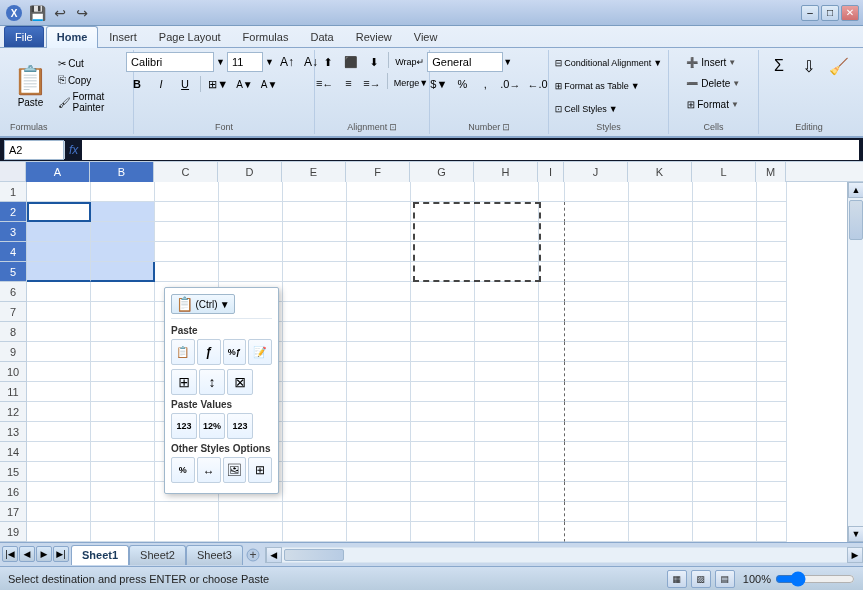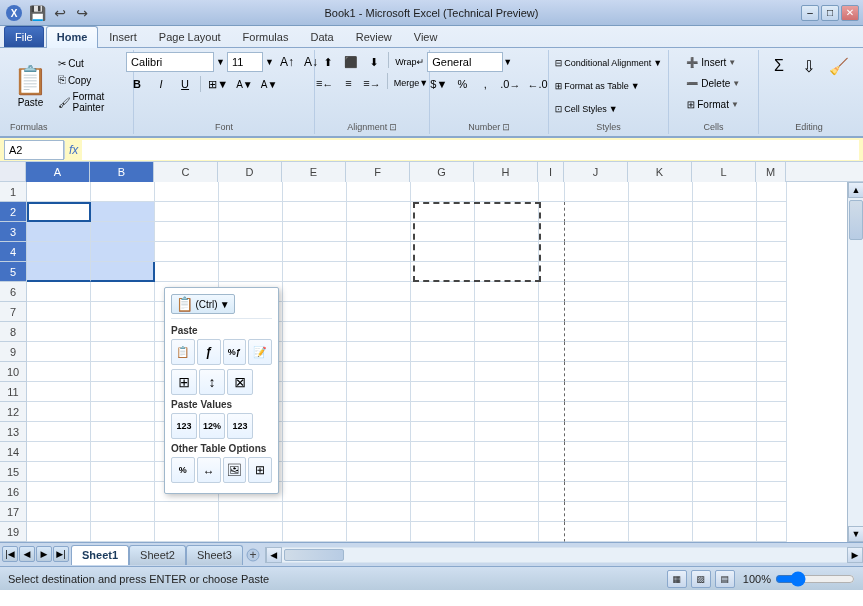--- a/index.html
+++ b/index.html
@@ -68,21 +68,21 @@
 
     
     .cells-group { min-width: 90px; }
     .cells-btn { display: flex; align-items: center; gap: 2px; font-size: 10px; padding: 1px 4px; border: 1px solid transparent; background: none; cursor: pointer; border-radius: 2px; height: 20px; }
     .dropdown-arrow { font-size: 8px; color: #555; }
 
     
     .editing-group { min-width: 100px; }
 
     
-    #formula-bar { display: flex; align-items: center; background: #fef9c3; border-bottom: 1px solid #c0d0e0; height: 24px; padding: 0 4px; }
+    #formula-bar { display: flex; align-items: center; background: #0f172a; border-bottom: 1px solid #c0d0e0; height: 24px; padding: 0 4px; }
     .name-box { width: 60px; height: 20px; border: 1px solid #a0b8d0; padding: 1px 4px; font-size: 11px; }
     .formula-divider { width: 1px; height: 18px; background: #c0d0e0; }
     .fx-label { font-size: 12px; color: #4472c4; font-style: italic; padding: 0 4px; cursor: pointer; }
     .formula-input { flex: 1; height: 20px; border: none; outline: none; padding: 1px 4px; font-size: 11px; }
 
     
     #spreadsheet { display: flex; flex-direction: column; flex: 1; overflow: hidden; }
     #col-headers { display: flex; border-bottom: 1px solid #c0d0e0; background: #f0f4f8; height: 20px; }
     .corner-cell { width: 26px; min-width: 26px; border-right: 1px solid #c0d0e0; background: #e8ecf4; }
     .col-header { height: 20px; border-right: 1px solid #c0d0e0; display: flex; align-items: center; justify-content: center; font-size: 11px; color: #444; background: #f0f4f8; cursor: pointer; }
@@ -215,21 +215,20 @@
           <circle cx="9" cy="9" r="8" fill="#4472c4"></circle>
           <text x="9" y="13" text-anchor="middle" font-size="10" fill="white" font-weight="bold">X</text>
         </svg>
     </div>
     <div class="quick-access">
       <div class="qa-btn">💾</div>
       <div class="qa-btn">↩</div>
       <div class="qa-btn">↪</div>
     </div>
   </div>
-  <div class="title-center">Book1 - Microsoft Excel (Technical Preview)</div>
   <div class="title-right">
     <div class="title-btn">–</div>
     <div class="title-btn">□</div>
     <div class="title-btn" style="background:linear-gradient(to bottom,#e8a0a0,#d07070);color:#fff;">✕</div>
   </div>
 </div>
 
 <div id="ribbon">
 
   <div id="ribbon-tabs">
@@ -744,21 +743,21 @@
             <div class="paste-icon-btn" title="No Borders" style="font-size:14px;">⊞</div>
             <div class="paste-icon-btn" title="Keep Column Widths" style="font-size:14px;">↕</div>
             <div class="paste-icon-btn" title="Transpose" style="font-size:14px;">⊠</div>
           </div>
           <div class="paste-section-label">Paste Values</div>
           <div class="paste-icons-row">
             <div class="paste-icon-btn" title="Values" style="font-size:9px;font-weight:bold;">123</div>
             <div class="paste-icon-btn" title="Values &amp; Number Formatting" style="font-size:9px;font-weight:bold;">12%</div>
             <div class="paste-icon-btn" title="Values &amp; Source Formatting" style="font-size:9px;font-weight:bold;">123</div>
           </div>
-          <div class="paste-section-label">Other Table Options</div>
+          <div class="paste-section-label">Other Styles Options</div>
           <div class="paste-icons-row">
             <div class="paste-icon-btn" title="Formatting" style="font-size:9px;font-weight:bold;">%</div>
             <div class="paste-icon-btn" title="Paste Link" style="font-size:12px;">↔</div>
             <div class="paste-icon-btn" title="Picture" style="font-size:12px;">🖼</div>
             <div class="paste-icon-btn" title="Linked Picture" style="font-size:12px;">⊞</div>
           </div>
         </div>
       </div>
     </div>
 

